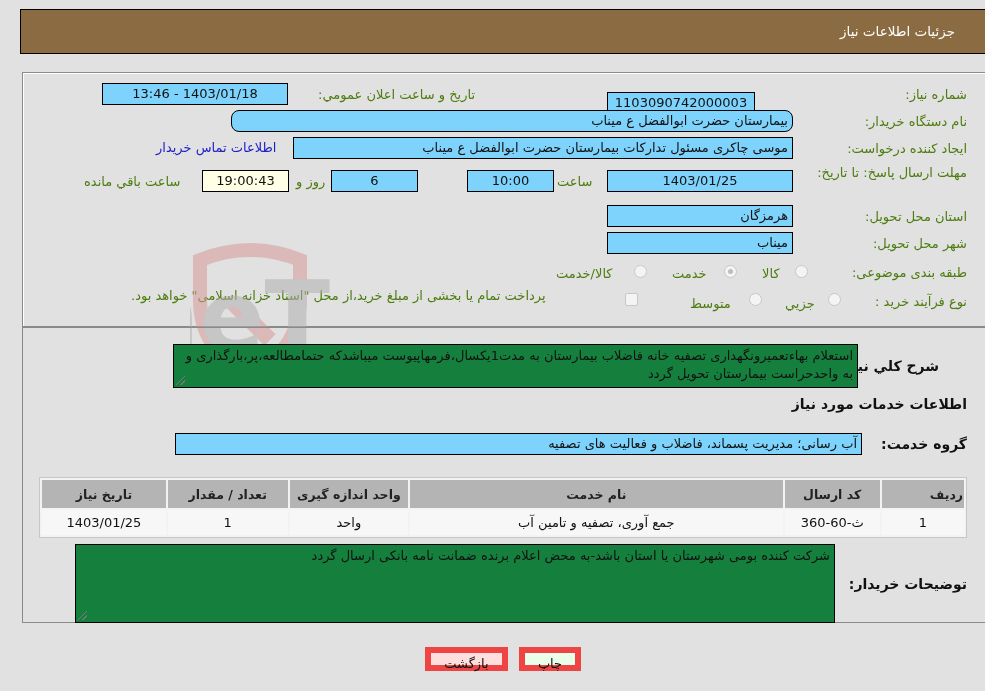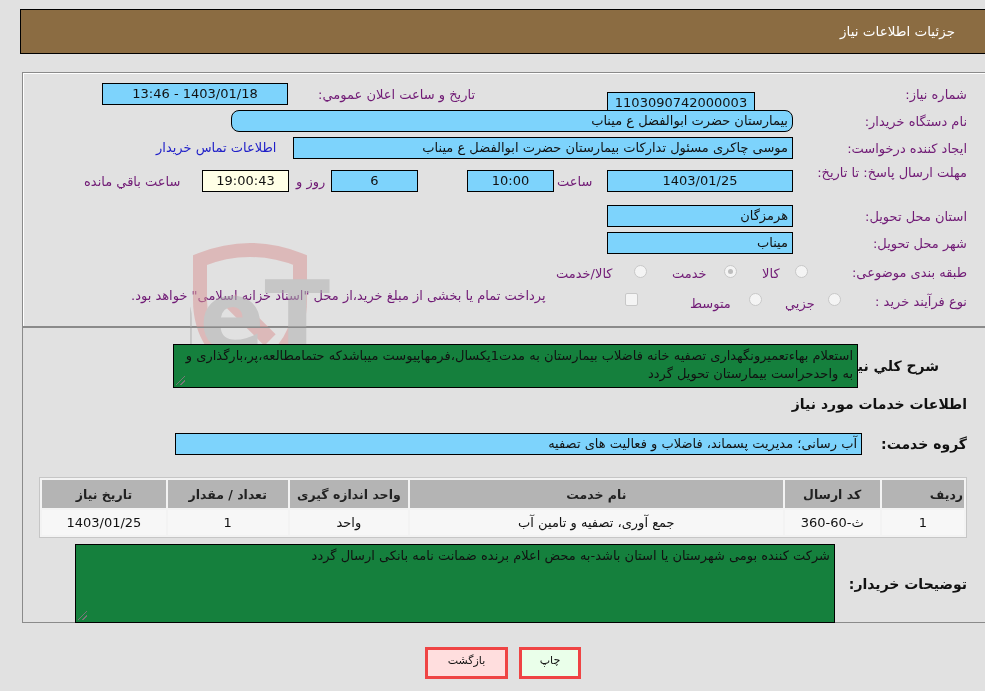--- a/index.html
+++ b/index.html
@@ -29,21 +29,21 @@
       border: 1px solid #8a8a8a;
       border-right: none;
       box-shadow: inset 1px 1px 0 #fff;
     }
     .panel2 {
       left: 22px; top: 327px; width: 963px; height: 296px;
       border: 1px solid #8a8a8a;
       border-right: none;
       border-top: 1px solid #8a8a8a;
     }
-    .lbl { white-space: nowrap; font-size: 13px; color: #701a75; }
+    .lbl { white-space: nowrap; font-size: 13px; color: #4d7c0f; }
     .box {
       background: #7dd3fc;
       border: 1px solid #000;
       height: 22px;
       line-height: 20px;
       font-size: 13px;
       white-space: nowrap;
       overflow: hidden;
     }
     .box.center { text-align: center; }
@@ -80,22 +80,22 @@
       direction: rtl;
     }
     table.svc th {
       background: #b4b4b4; color: #222; font-weight: bold;
       height: 28px; font-size: 12.5px; text-align: center;
     }
     table.svc td {
       background: #f7f7f7; height: 25px; text-align: center; font-size: 13px;
     }
     .btn {
-      height: 32px; line-height: 22px; border: 3px solid #ef4444;
-      text-align: center; font-size: 11px; cursor: pointer;
+      height: 24px; line-height: 22px; border: 6px solid #ef4444;
+      text-align: center; font-size: 13px; cursor: pointer;
     }
     .btn-print { background: #eaffea; }
     .btn-back { background: #ffdede; }
     .watermark { left: 190px; top: 240px; width: 620px; height: 140px; pointer-events: none; opacity: 0.55; }
   </style>
 </head>
 <body>
 
 <div class="abs header">
   <span>جزئیات اطلاعات نیاز</span>

